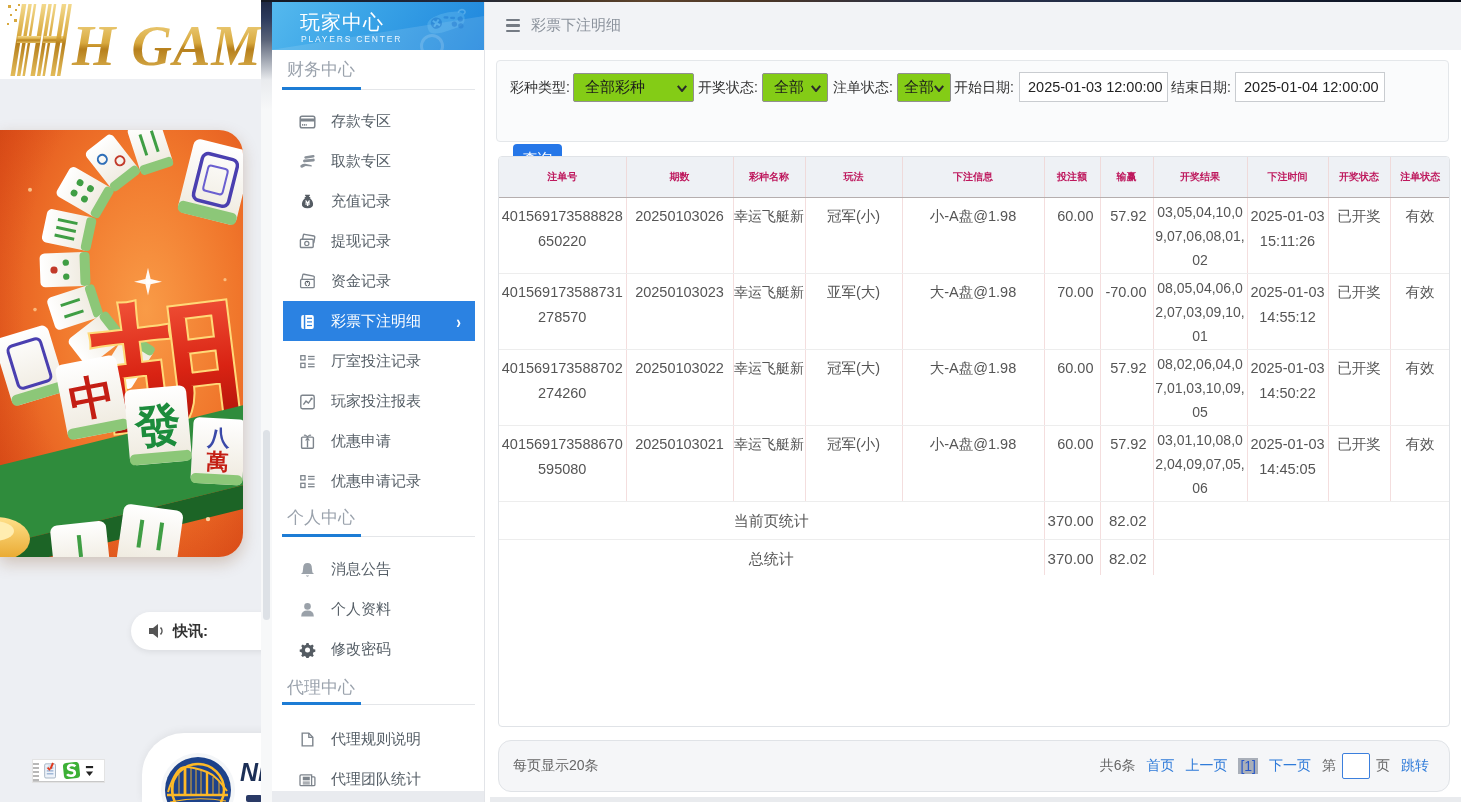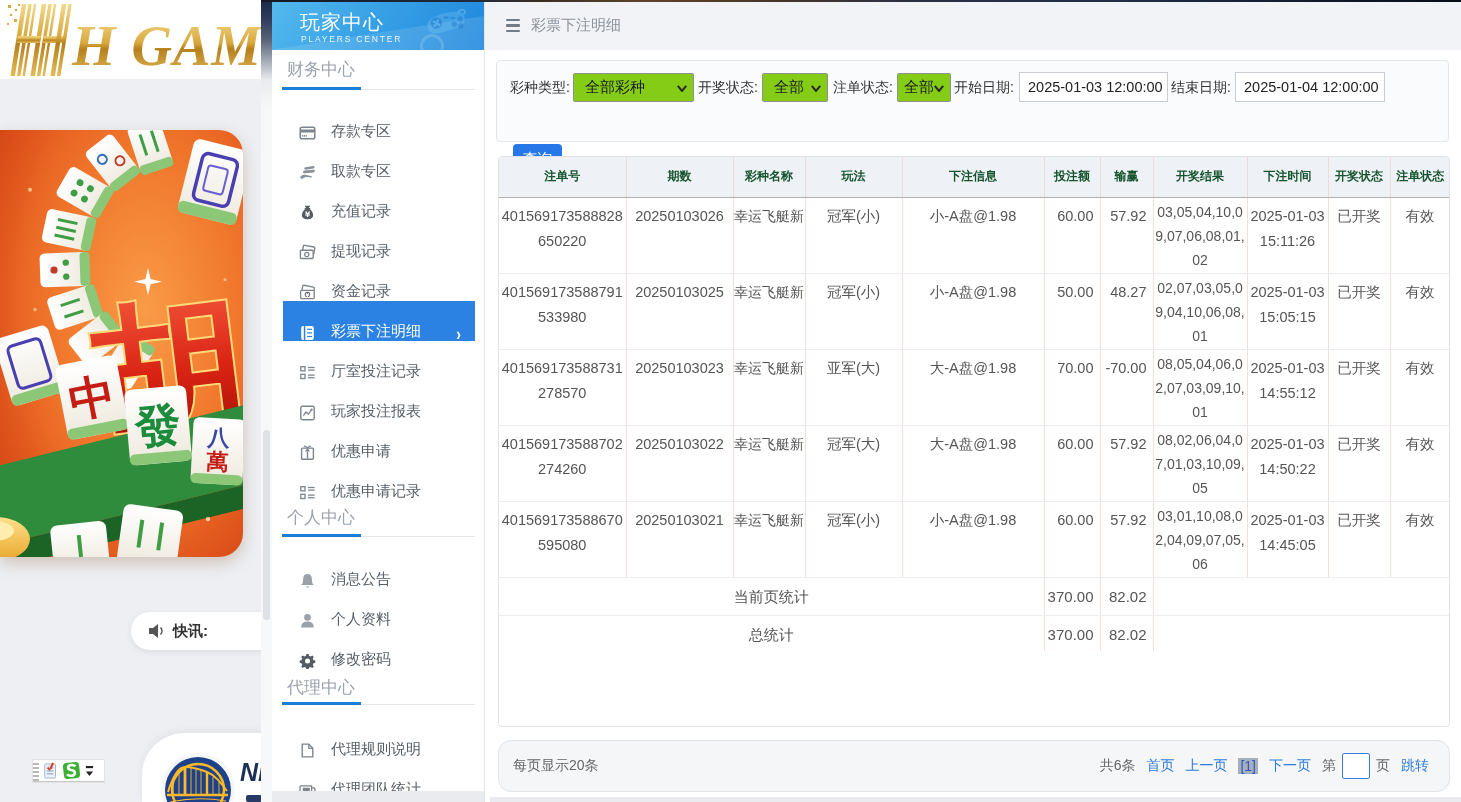--- a/index.html
+++ b/index.html
@@ -45,21 +45,21 @@
   #sb-header .band { position:absolute; left:-20px; top:30px; width:280px; height:60px; background:rgba(255,255,255,.12); transform:rotate(-9deg); }
   #sb-title { position:absolute; left:28px; top:8px; color:#fff; font-size:20px; letter-spacing:1px; }
   #sb-sub { position:absolute; left:29px; top:33px; color:#eaf6ff; font-size:8.5px; letter-spacing:1.8px; }
   #gamepad { position:absolute; right:13px; top:6px; width:48px; height:31px; opacity:.75; }
   #pad-circle { position:absolute; right:40px; top:33px; width:24px; height:24px; border:3px solid rgba(255,255,255,.16); border-radius:50%; }
 
   .sb-section-title { position:absolute; left:15px; color:#9aa2ac; font-size:17px; }
   .sb-underline { position:absolute; left:10px; width:193px; height:1px; background:#e4e6e9; }
   .sb-underline::before { content:""; position:absolute; left:0; top:-2px; width:79px; height:3px; background:#1d7cd5; }
 
-  .sb-item { position:absolute; left:0; width:213px; height:40px; display:flex; align-items:flex-end; cursor:pointer; }
+  .sb-item { position:absolute; left:0; width:213px; height:40px; display:flex; align-items:center; cursor:pointer; }
   .sb-item .ic { width:17px; height:17px; margin-left:27px; flex:0 0 17px; }
   .sb-item .lb { margin-left:15px; font-size:15px; color:#555e66; }
   .sb-item.active { left:11px; width:192px; background:#2b82e2; }
   .sb-item.active .ic { margin-left:16px; }
   .sb-item.active .lb { color:#fff; }
   .sb-item.active .chev { position:absolute; right:14px; color:#fff; font-size:14px; font-weight:bold; transform:scaleY(1.3); }
   #sb-bottom-strip { position:absolute; left:0; top:791px; width:212px; height:11px; background:#e9ebef; }
 
   
   #main { left:485px; top:0; width:976px; height:802px; background:#fff; }
@@ -70,21 +70,21 @@
 
   #filter-panel { position:absolute; left:11px; top:60px; width:953px; height:82px; background:#fafbfc; border:1px solid #e4e7ea; border-radius:4px; }
   .flabel { position:absolute; top:12px; font-size:14px; color:#333; line-height:29px; }
   .fsel { position:absolute; top:12px; height:29px; background:#84cc16; border:1px solid #909090; border-radius:2px; font-size:15px; color:#1c1c1c; padding-left:11px; display:flex; align-items:center; }
   .fsel .car { position:absolute; right:6px; top:11px; width:10px; height:7px; }
   .finput { position:absolute; top:11px; height:30px; background:#fff; border:1px solid #c9ccd0; font-size:14.5px; white-space:nowrap; color:#222; display:flex; align-items:center; padding-left:8px; }
   #query-btn { position:absolute; left:16px; top:43px; width:49px; height:30px; background:#2677e8; color:#fff; font-size:15px; border:none; border-radius:4px; cursor:pointer; font-family:inherit;margin-top:40px; }
 
   #table-panel { position:absolute; left:13px; top:156px; width:952px; height:571px; background:#fff; border:1px solid #e0e3e7; border-radius:4px; overflow:hidden; }
   table { border-collapse:collapse; width:951px; table-layout:fixed; }
-  th { background:#eef1f5; height:40px; font-size:12px; color:#14532d; font-weight:bold; border-right:1px solid #efdada; border-bottom:1px solid #b5aeae; padding:4px; white-space:nowrap; }
+  th { background:#eef1f5; height:40px; font-size:10px; color:#be185d; font-weight:bold; border-right:1px solid #efdada; border-bottom:1px solid #b5aeae; padding:4px; white-space:nowrap; }
   th:last-child { border-right:none; }
   td { font-size:14.5px; color:#555; text-align:center; vertical-align:top; border-right:1px solid #f4dede; border-bottom:1px solid #ededed; padding:6px 2px 0 2px; line-height:25px; word-break:break-all; }
   tr.drow { height:76px; }
   tr.srow { height:38px; }
   tr.srow:last-child { height:36px; }
   tr.srow td { font-size:15px; }
   td.num { text-align:right; padding-right:6px; }
   td.result { padding:2px 1px 0 1px; font-size:14px; line-height:24px; }
   td.cname { padding:6px 0 0 0; font-size:14px; white-space:nowrap; }
   tr:last-child td { border-bottom:none; }
@@ -600,33 +600,20 @@
           <tr class="drow">
             <td>401569173588828650220</td>
             <td>20250103026</td>
             <td class="cname">幸运飞艇新</td>
             <td>冠军(小)</td>
             <td>小-A盘@1.98</td>
             <td class="num">60.00</td>
             <td class="num">57.92</td>
             <td class="result">03,05,04,10,09,07,06,08,01,02</td>
             <td>2025-01-03 15:11:26</td>
-            <td>已开奖</td>
-            <td>有效</td>
-          </tr>
-          <tr class="drow">
-            <td>401569173588791533980</td>
-            <td>20250103025</td>
-            <td class="cname">幸运飞艇新</td>
-            <td>冠军(小)</td>
-            <td>小-A盘@1.98</td>
-            <td class="num">50.00</td>
-            <td class="num">48.27</td>
-            <td class="result">02,07,03,05,09,04,10,06,08,01</td>
-            <td>2025-01-03 15:05:15</td>
             <td>已开奖</td>
             <td>有效</td>
           </tr>
           <tr class="drow">
             <td>401569173588731278570</td>
             <td>20250103023</td>
             <td class="cname">幸运飞艇新</td>
             <td>亚军(大)</td>
             <td>大-A盘@1.98</td>
             <td class="num">70.00</td>

